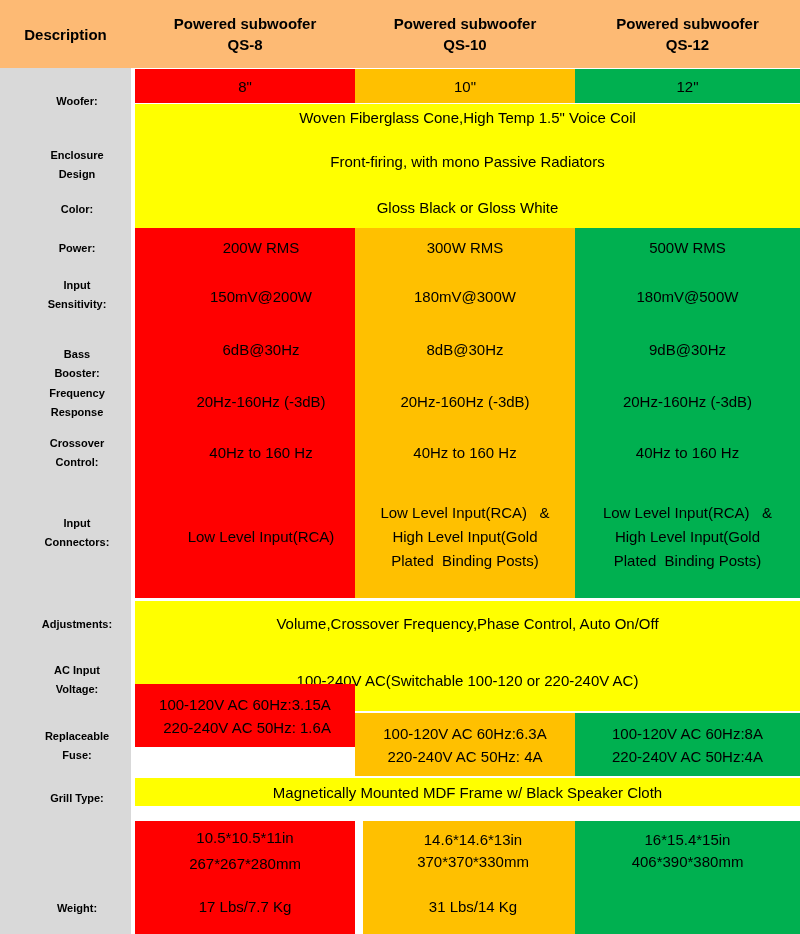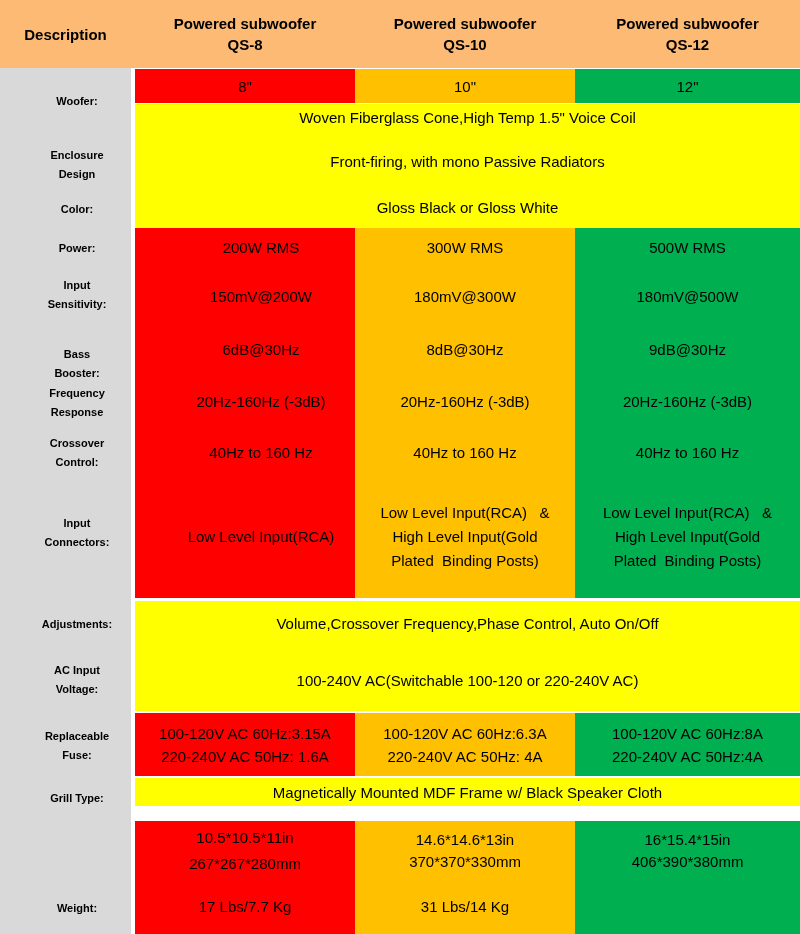--- a/index.html
+++ b/index.html
@@ -124,35 +124,35 @@
     <div class="vline" style="top:309px;">Low Level Input(RCA)   &amp;
 High Level Input(Gold
 Plated  Binding Posts)</div>
   </div>
 
   <div class="abs yellow span-band" style="top:601px;height:110px;">
     <div class="vline" style="top:23px;">Volume,Crossover Frequency,Phase Control, Auto On/Off</div>
     <div class="vline" style="top:80px;">100-240V AC(Switchable 100-120 or 220-240V AC)</div>
   </div>
 
-  <div class="cell red c1" style="top:713px;height:63px;">100-120V AC 60Hz:3.15A
+  <div class="cell red c1" style="top:684px;height:63px;text-align:right;">100-120V AC 60Hz:3.15A
 220-240V AC 50Hz: 1.6A</div>
   <div class="cell orange c2" style="top:713px;height:63px;">100-120V AC 60Hz:6.3A
 220-240V AC 50Hz: 4A</div>
   <div class="cell green c3" style="top:713px;height:63px;">100-120V AC 60Hz:8A
 220-240V AC 50Hz:4A</div>
 
   <div class="cell yellow span-band" style="top:778px;height:28px;">Magnetically Mounted MDF Frame w/ Black Speaker Cloth</div>
 
   <div class="abs red c1" style="top:821px;height:113px;">
     <div class="vline" style="top:30px;line-height:26px;">10.5*10.5*11in
 267*267*280mm</div>
     <div class="vline" style="top:86px;">17 Lbs/7.7 Kg</div>
   </div>
-  <div class="abs orange c2" style="top:821px;height:113px;">
+  <div class="abs orange c2" style="top:821px;height:113px;margin-left:8px;">
     <div class="vline" style="top:30px;line-height:22px;">14.6*14.6*13in
 370*370*330mm</div>
     <div class="vline" style="top:86px;">31 Lbs/14 Kg</div>
   </div>
   <div class="abs green c3" style="top:821px;height:113px;">
     <div class="vline" style="top:30px;line-height:22px;">16*15.4*15in
 406*390*380mm</div>
   </div>
 
 </div>

